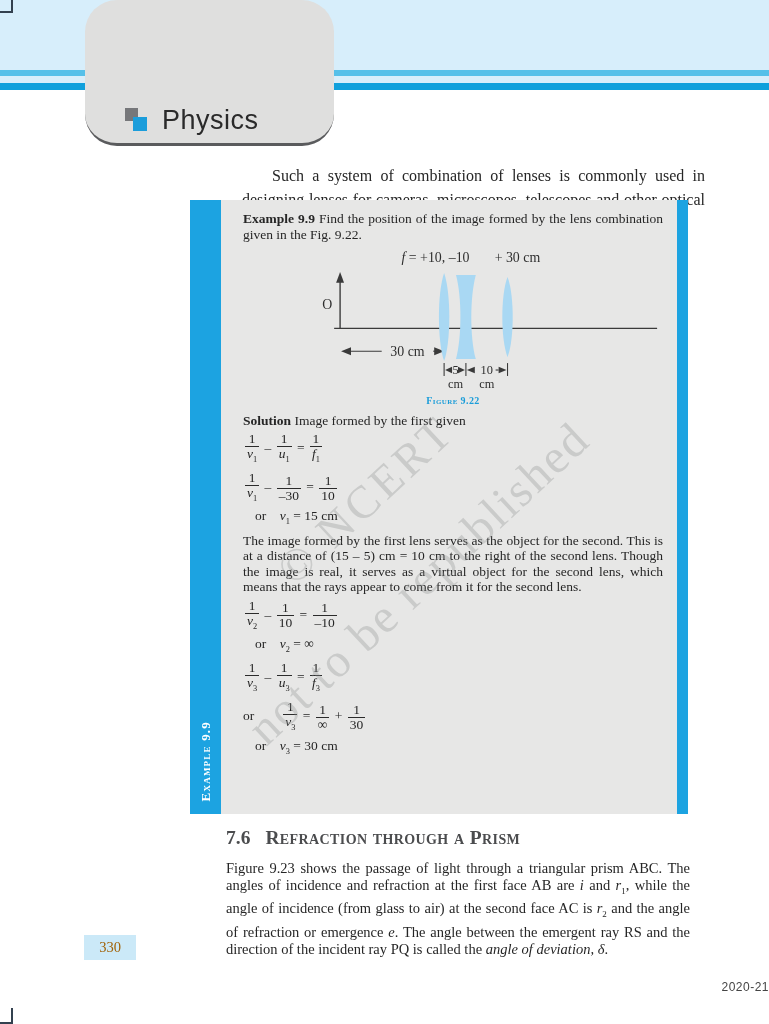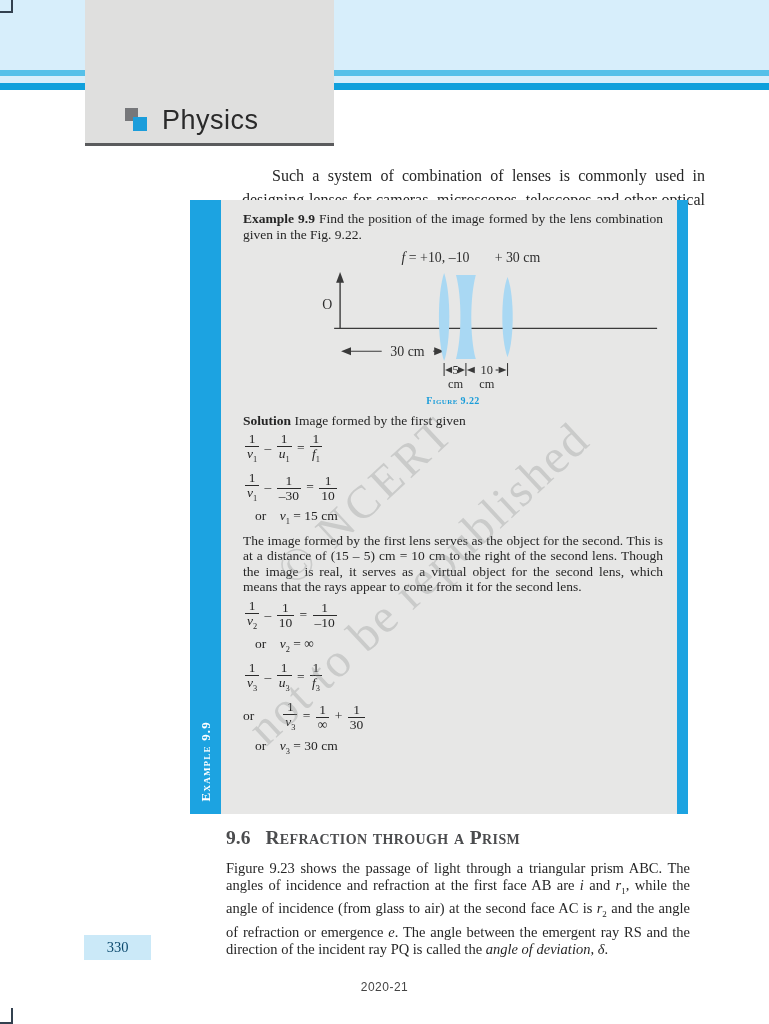--- a/index.html
+++ b/index.html
@@ -10,21 +10,21 @@
   .band-light{position:absolute;left:0;top:0;width:769px;height:83px;background:#d7eefb;}
   .stripe-mid{position:absolute;left:0;top:70px;width:769px;height:6px;background:#55c0e9;}
   .stripe-dark{position:absolute;left:0;top:83px;width:769px;height:7px;background:#0fa0dc;}
 
   .crop-tl{position:absolute;left:0;top:0;width:11px;height:11px;
            border-right:2.5px solid #33414f;border-bottom:2.5px solid #33414f;z-index:5;}
   .crop-bl{position:absolute;left:0;bottom:0;width:11px;height:14px;
            border-right:2.5px solid #33414f;border-bottom:2.5px solid #33414f;z-index:5;}
 
   .physics-tab{position:absolute;left:85px;top:0;width:249px;height:143px;background:#dfdfde;
-               border-bottom:3px solid #5a5b5d;z-index:2;}
+               border-bottom:3px solid #5a5b5d;z-index:2;border-radius:32px;}
   .tab-inner{position:absolute;left:40px;bottom:9px;display:flex;align-items:center;gap:13px;}
   .logo{position:relative;width:24px;height:25px;display:inline-block;}
   .logo .sq{position:absolute;display:block;}
   .logo .sq.gray{left:0;top:0;width:13px;height:13px;background:#76777a;}
   .logo .sq.blue{left:8px;top:9px;width:14px;height:14px;background:#1b9ddb;}
   .physics-title{font-family:"Liberation Sans","DejaVu Sans",sans-serif;font-size:27px;
                  color:#2a2a2a;letter-spacing:.5px;line-height:1;}
 
   
   .intro{position:absolute;left:226px;top:148px;width:463px;margin:16px;font-size:16px;
@@ -65,23 +65,23 @@
   .frac .den{display:block;padding:0 2px;line-height:14px;}
 
   
   .sec-head{position:absolute;left:226px;top:828px;margin:0;display:flex;gap:15px;
             color:#4b4c4e;font-size:19.5px;font-weight:bold;line-height:1;}
   .sec-title{font-variant:small-caps;letter-spacing:.4px;}
   .sec-para{position:absolute;left:226px;top:860px;width:464px;margin:0;font-size:14.5px;
             line-height:17.3px;text-align:justify;}
 
   
-  .page-num{position:absolute;left:84px;top:935px;width:67px;height:25px;background:#cbe9f8;
-            display:flex;align-items:center;justify-content:center;font-size:14.5px;color:#0c4a6e;}
-  .edition{position:absolute;left:0;top:980px;width:769px;text-align:center;
+  .page-num{position:absolute;left:84px;top:935px;width:52px;height:25px;background:#cbe9f8;
+            display:flex;align-items:center;justify-content:center;font-size:14.5px;color:#a16207;}
+  .edition{position:absolute;left:0;top:980px;width:769px;text-align:right;
            font-family:"Liberation Sans","DejaVu Sans",sans-serif;font-size:12px;color:#444;
            letter-spacing:.5px;}
 
   
   .wm{position:absolute;white-space:nowrap;color:#8e9191;opacity:.32;z-index:40;
       pointer-events:none;font-family:"Liberation Serif","DejaVu Serif",serif;}
   .wm1{left:365px;top:500px;font-size:46px;letter-spacing:4px;
        transform:translate(-50%,-50%) rotate(-43deg);}
   .wm2{left:418px;top:583px;font-size:48px;letter-spacing:2px;
        transform:translate(-50%,-50%) rotate(-43deg);}
@@ -172,21 +172,21 @@
 
 
       <div class="eq"><span class="frac"><span class="num">1</span><span class="den"><i>v</i><sub>3</sub></span></span> – <span class="frac"><span class="num">1</span><span class="den"><i>u</i><sub>3</sub></span></span> = <span class="frac"><span class="num">1</span><span class="den"><i>f</i><sub>3</sub></span></span></div>
       <div class="eq">or  <span class="frac"><span class="num">1</span><span class="den"><i>v</i><sub>3</sub></span></span> = <span class="frac"><span class="num">1</span><span class="den">∞</span></span> + <span class="frac"><span class="num">1</span><span class="den">30</span></span></div>
       <div class="eqline">or <i>v</i><sub>3</sub> = 30 cm</div>
 
     </div>
   </div>
 
   <h2 class="sec-head">
-    <span class="sec-num">9.6</span>
+    <span class="sec-num">7.6</span>
     <span class="sec-title">Refraction through a Prism</span>
   </h2>
   <p class="sec-para">Figure 9.23 shows the passage of light through a triangular prism ABC. The angles of incidence and refraction at the first face AB are <i>i</i> and <i>r</i><sub>1</sub>, while the angle of incidence (from glass to air) at the second face AC is <i>r</i><sub>2</sub> and the angle of refraction or emergence <i>e</i>. The angle between the emergent ray RS and the direction of the incident ray PQ is called the <i>angle of deviation, δ</i>.</p>
 
   <div class="page-num">330</div>
   <div class="edition">2020-21</div>
 
   <div class="wm wm1">© NCERT</div>
   <div class="wm wm2">not to be republished</div>
 

